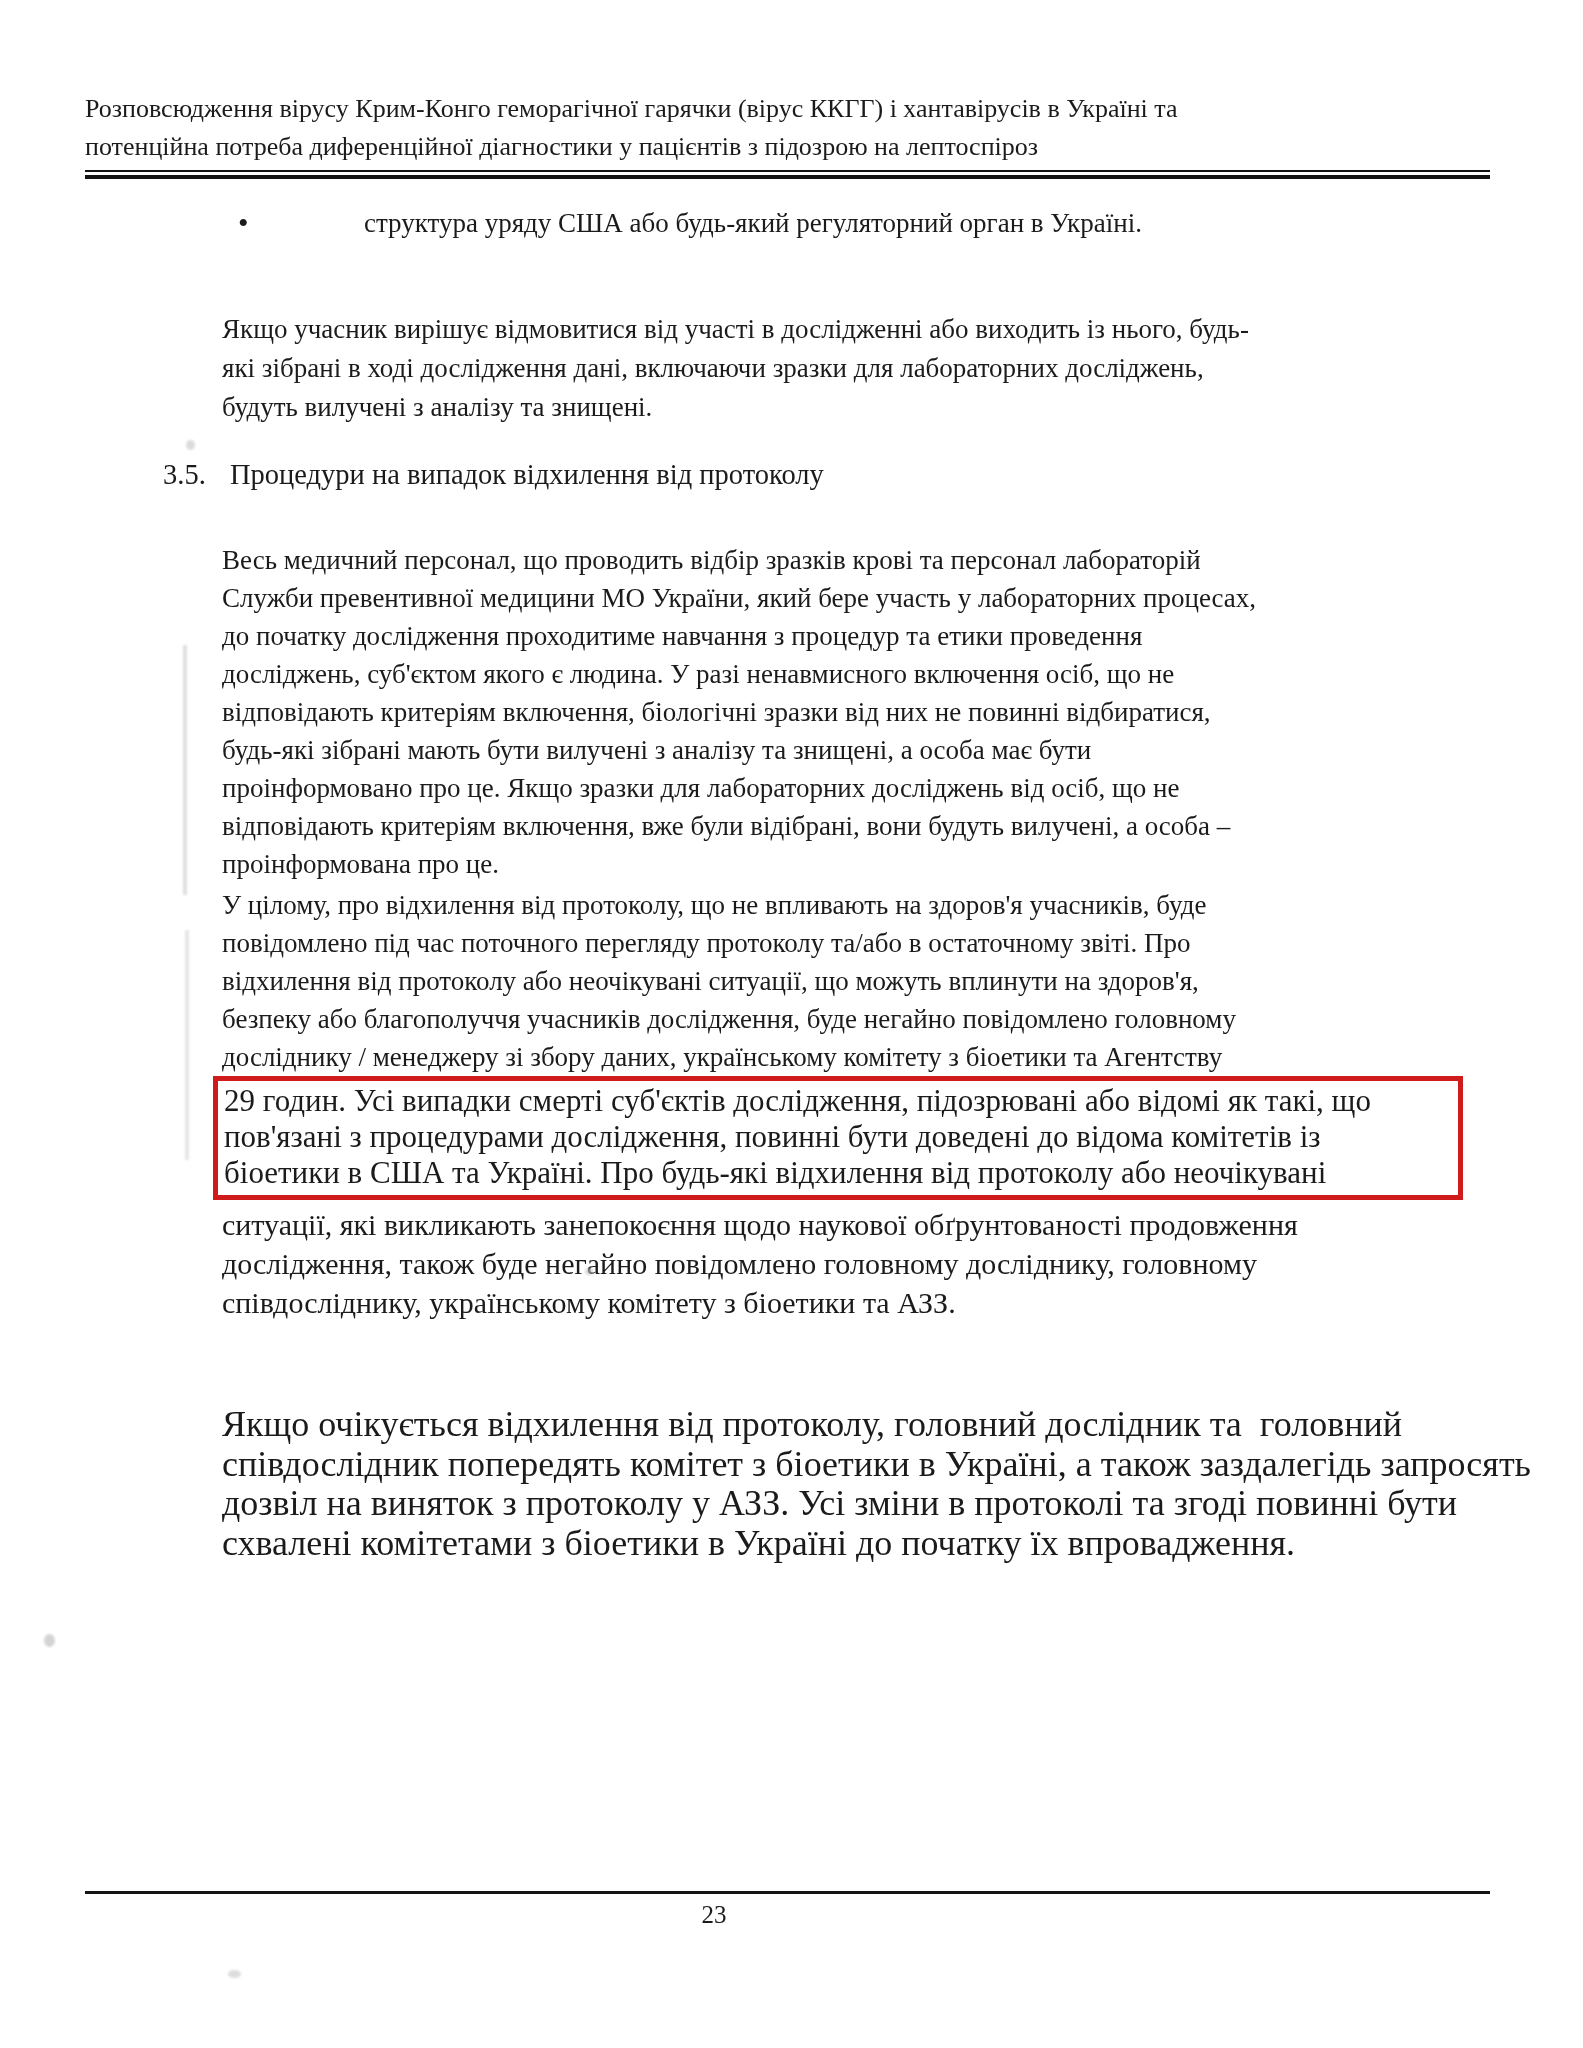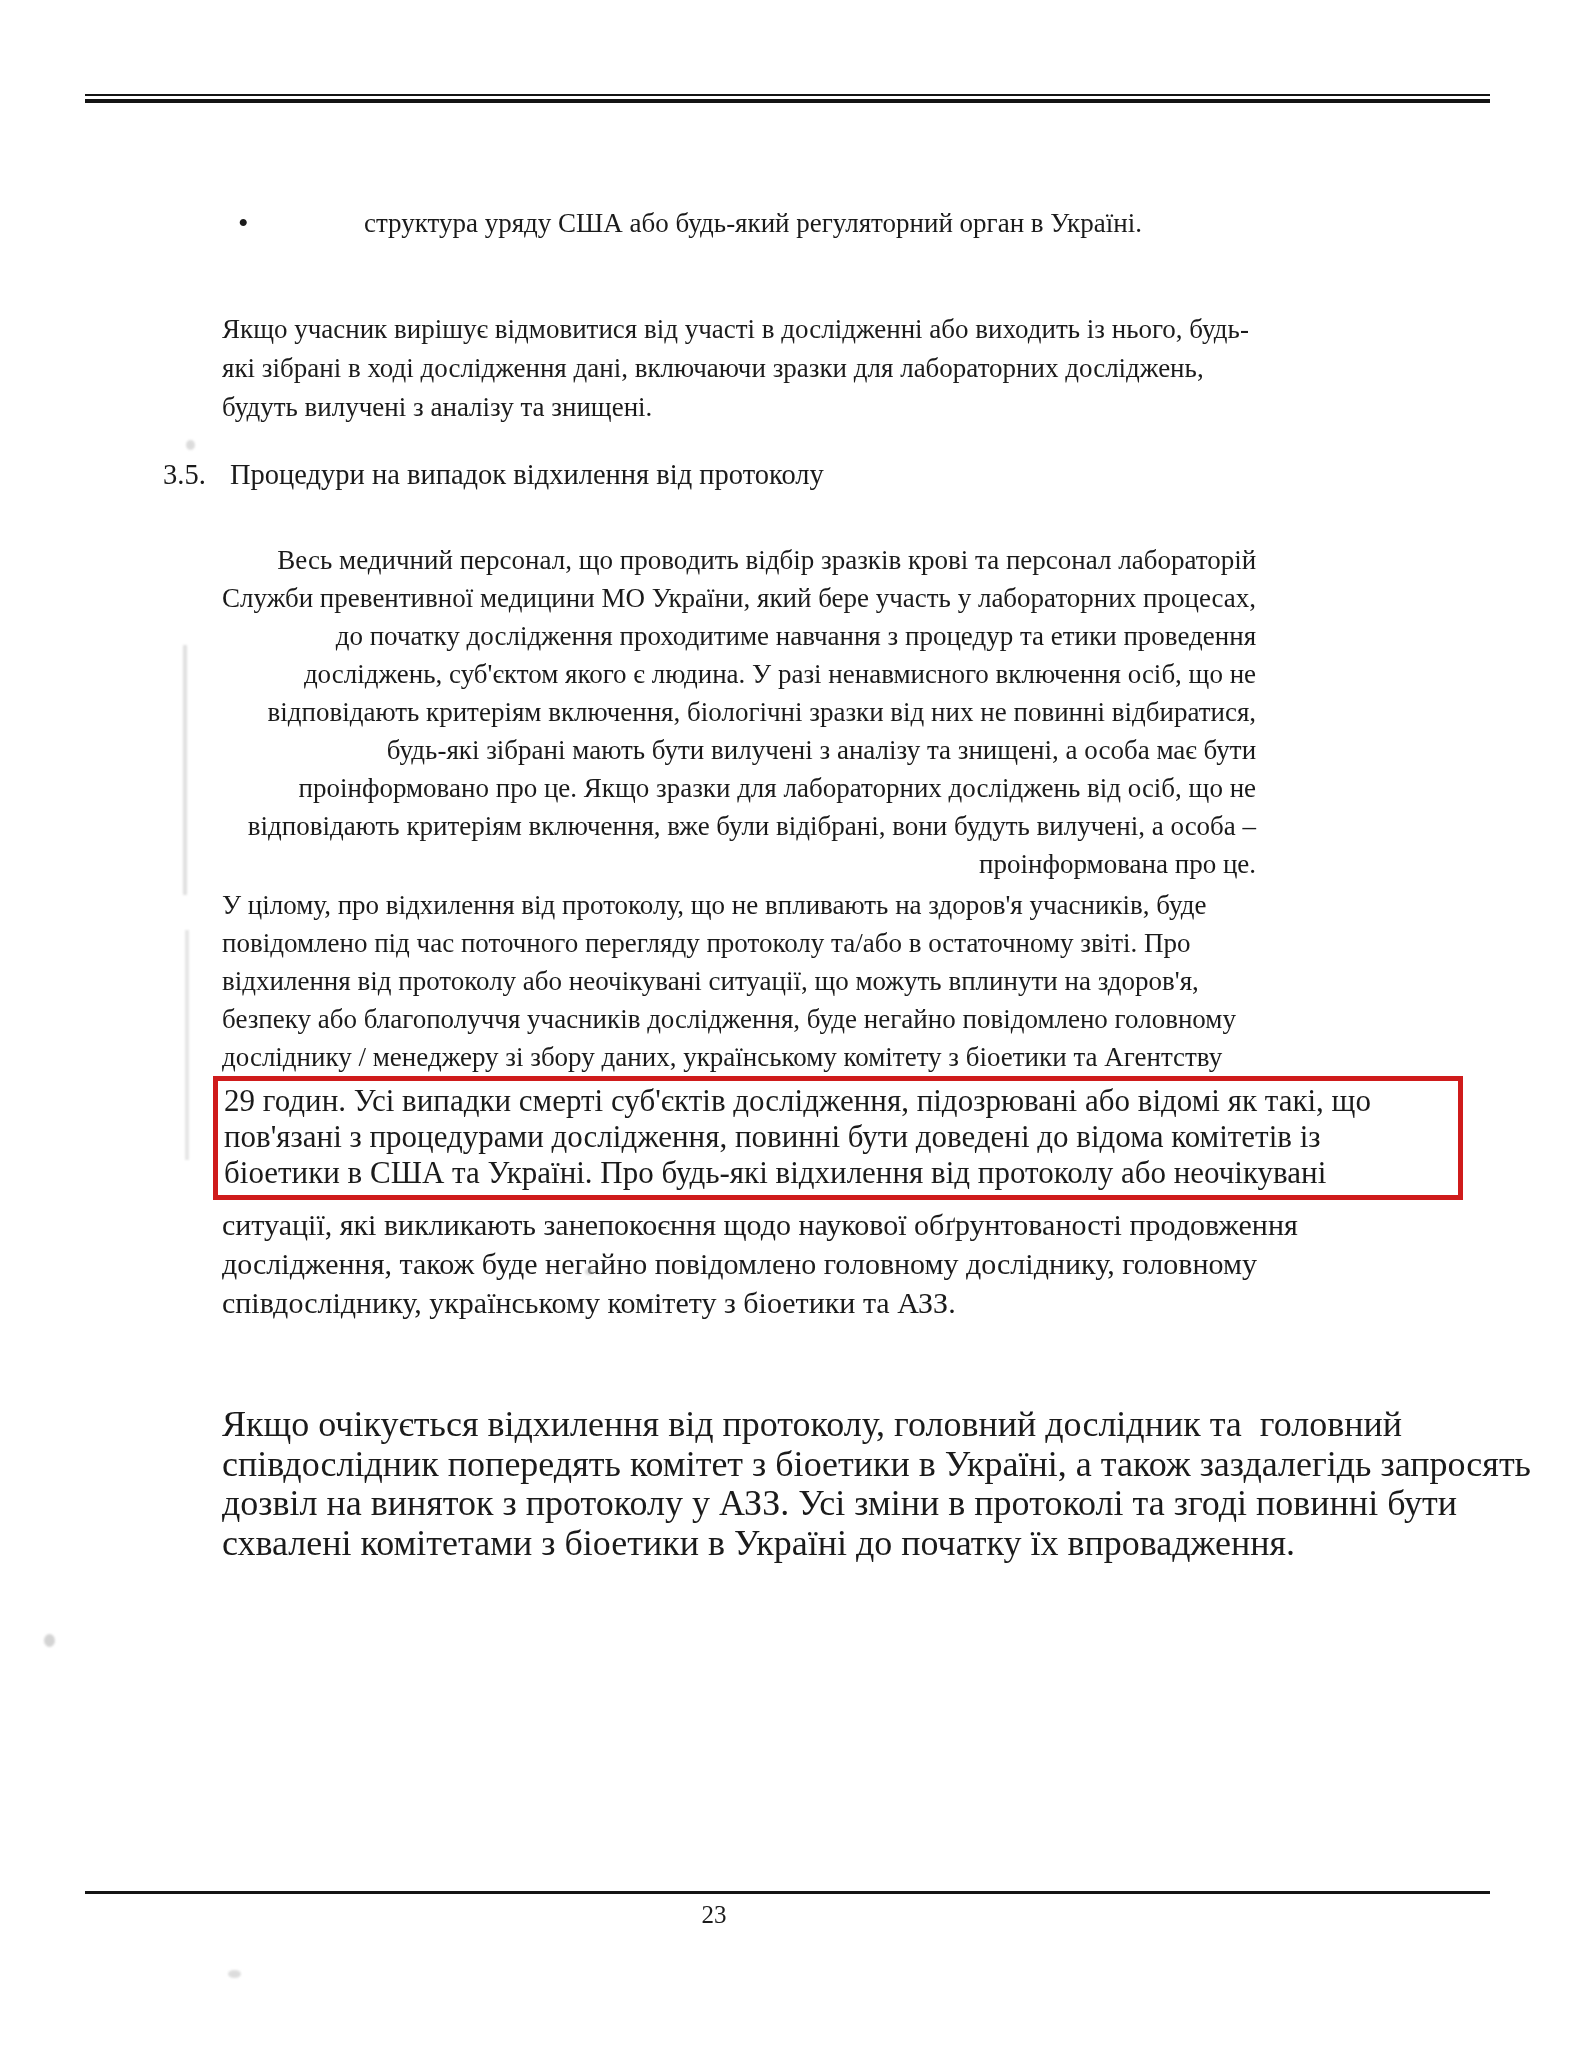--- a/index.html
+++ b/index.html
@@ -22,21 +22,21 @@
   
   .bullet-row { left:238px; top:203px; font-size:27px; line-height:40px; display:flex; }
   .bullet-glyph { width:56px; font-size:30px; }
   .bullet-line2 { padding-left:70px; }
 
   
   .para { font-size:27px; line-height:39px; }
   .p1 { left:222px; top:310px; }
   .section-heading { left:163px; top:459px; font-size:28.5px; font-weight:normal; }
   .sec-num { display:inline-block; width:67px; }
-  .p2 { left:222px; top:541px; line-height:38px;text-align:right; }
+  .p2 { left:222px; top:541px; line-height:38px; }
   .p3 { left:222px; top:886px; width:1250px; }
   .p3a { font-size:27px; line-height:38px; }
 
   .red-box {
     margin-left:-9px; width:1250px;
     border:5px solid var(--red);
     padding:2px 6px 4px 6px;
     font-size:31px; line-height:36px;
   }
   .red-box .boxline { white-space:pre; }
@@ -57,20 +57,22 @@
   .a4 { left:44px; top:1634px; width:11px; height:13px; background:#b0b0b0; opacity:.55; border-radius:50%; filter:blur(1px); }
   .a5 { left:585px; top:1268px; width:8px; height:7px; background:#c2c2c2; opacity:.6; border-radius:50%; filter:blur(1px); }
   .a6 { left:228px; top:1970px; width:13px; height:8px; background:#c6c6c6; opacity:.6; border-radius:50%; filter:blur(1px); }
 </style>
 </head>
 <body>
 
 <div>
 
   <header class="abs doc-header">
+    <div class="doc-header-text pre">Розповсюдження вірусу Крим-Конго геморагічної гарячки (вірус ККГГ) і хантавірусів в Україні та
+потенційна потреба диференційної діагностики у пацієнтів з підозрою на лептоспіроз</div>
     <div class="header-rule"></div>
   </header>
 
   <div class="abs bullet-row">
     <span class="bullet-glyph">•</span>
     <div class="bullet-text">
       <div class="pre bullet-line2">структура уряду США або будь-який регуляторний орган в Україні.</div>
     </div>
   </div>
 

